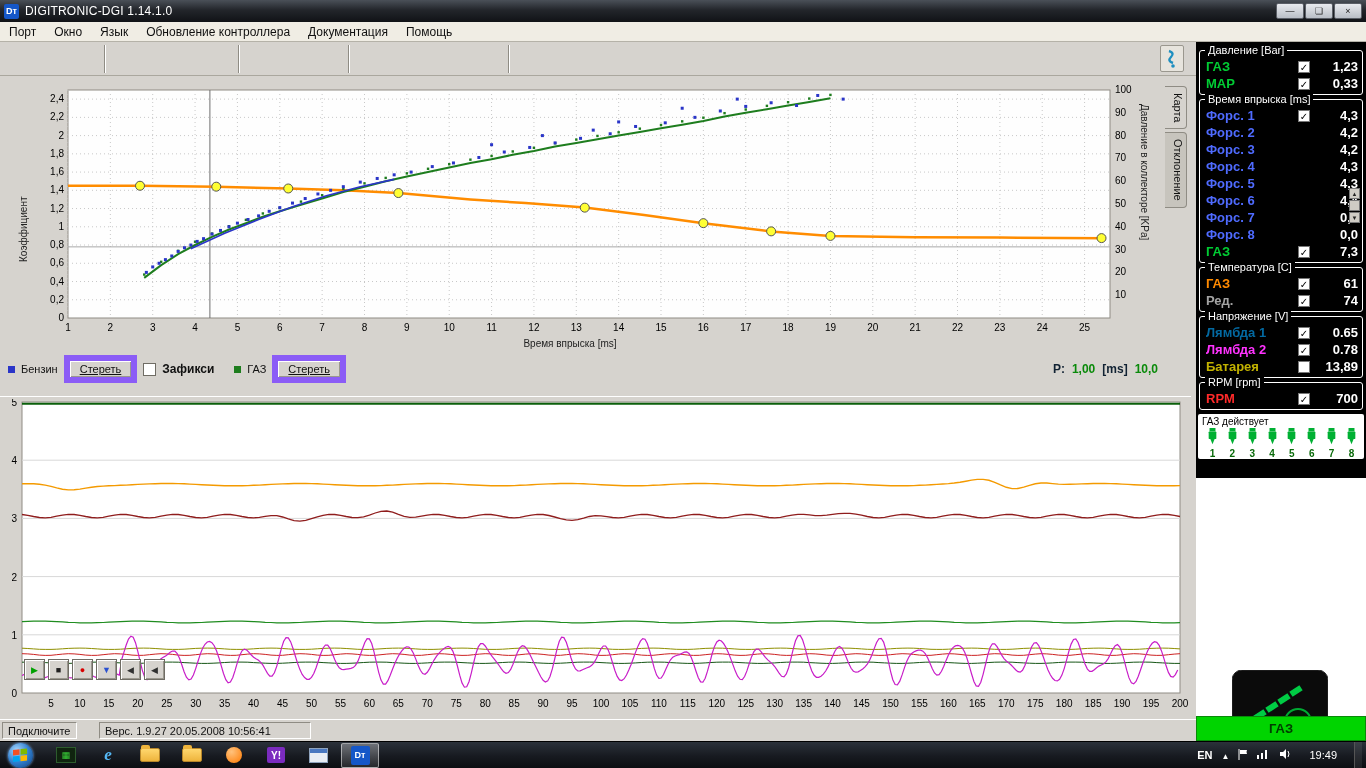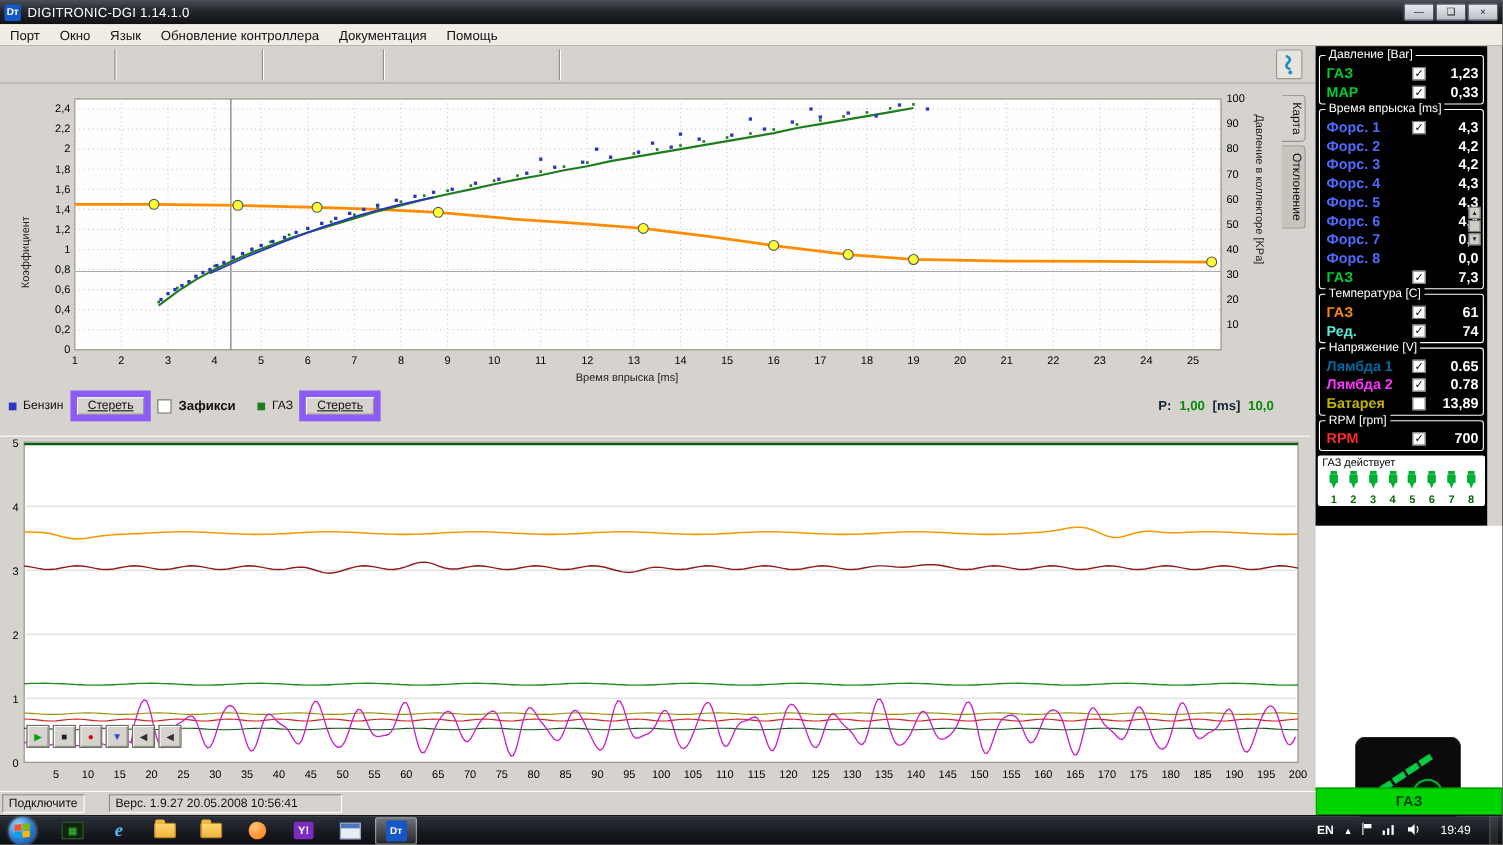--- a/index.html
+++ b/index.html
@@ -58,21 +58,21 @@
 
   
   .bottom-wrap{position:absolute;left:0;top:396px;width:1191px;height:323px;border-top:1px solid #fff;}
   #bottom-svg{position:absolute;left:0;top:2px;}
   .scope-controls{position:absolute;left:24px;top:659px;display:flex;gap:3px;}
   .scope-btn{width:21px;height:21px;background:#d6d3ce;border:1px solid #6f6c64;
     box-shadow:inset 1px 1px 0 #fff,inset -1px -1px 0 #9a978e;font-size:9px;display:flex;
     align-items:center;justify-content:center;}
 
   
-  .rp-black{position:absolute;left:1196px;top:42px;width:156px;height:436px;background:#000;
+  .rp-black{position:absolute;left:1196px;top:42px;width:170px;height:436px;background:#000;
     padding-top:8px;overflow:hidden;}
   .rp-group{position:relative;border:1px solid #fff;border-radius:3px;margin:0 3px 4px 3px;
     padding:7px 4px 2px 6px;}
   .rp-title{position:absolute;top:-7px;left:5px;background:#000;padding:0 3px;font-size:11px;color:#fff;}
   .rp-row{display:flex;align-items:center;height:17px;}
   .rp-label{font-size:13px;font-weight:bold;white-space:nowrap;}
   .rp-cb{width:12px;height:12px;background:#fff;border:1px solid #777;margin-left:auto;
     font-size:10px;line-height:11px;text-align:center;color:#000;flex:none;}
   .rp-cb.hiddencb{visibility:hidden;}
   .rp-value{width:48px;text-align:right;font-size:13px;font-weight:bold;color:#fff;flex:none;}
@@ -520,21 +520,21 @@
         </div>
       </div>
       <div class="rp-group">
         <div class="rp-title">Температура  [C]</div>
         <div class="rp-row">
           <span class="rp-label" style="color: rgb(255, 138, 0);">ГАЗ</span>
           <span class="rp-cb">✓</span>
           <span class="rp-value">61</span>
         </div>
         <div class="rp-row">
-          <span class="rp-label" style="color: #5eead4; text-align: center;">Ред.</span>
+          <span class="rp-label" style="color: #a3a3a3; text-align: center;">Ред.</span>
           <span class="rp-cb">✓</span>
           <span class="rp-value">74</span>
         </div>
       </div>
       <div class="rp-group">
         <div class="rp-title">Напряжение [V]</div>
         <div class="rp-row">
           <span class="rp-label" style="color: #0369a1;">Лямбда 1</span>
           <span class="rp-cb">✓</span>
           <span class="rp-value">0.65</span>

